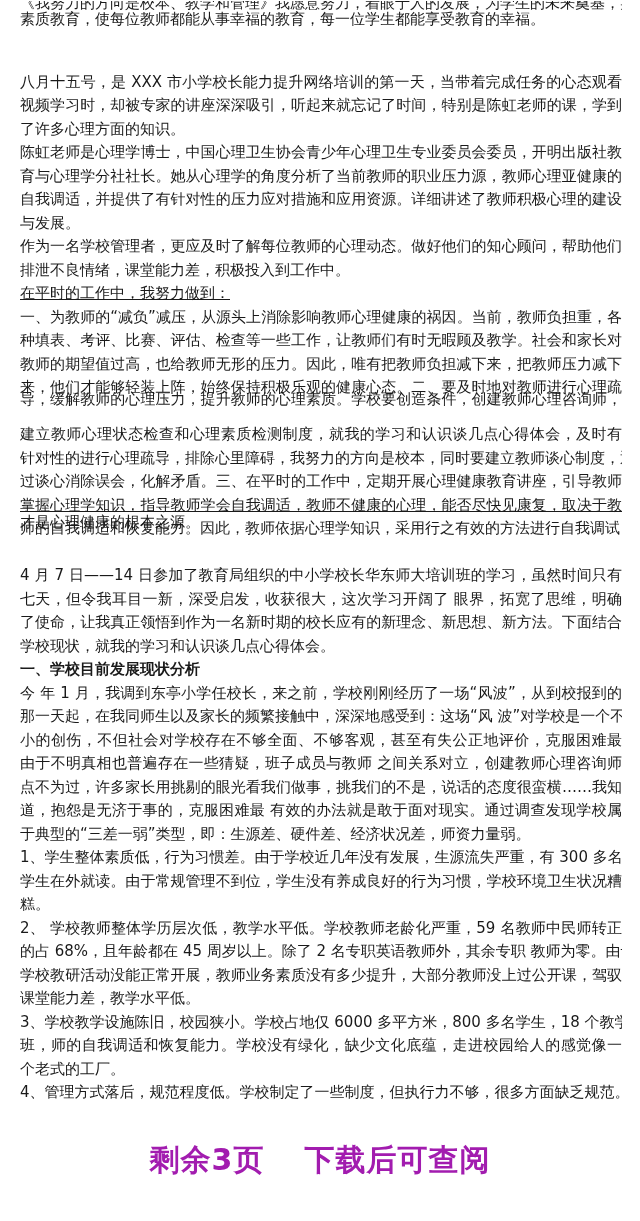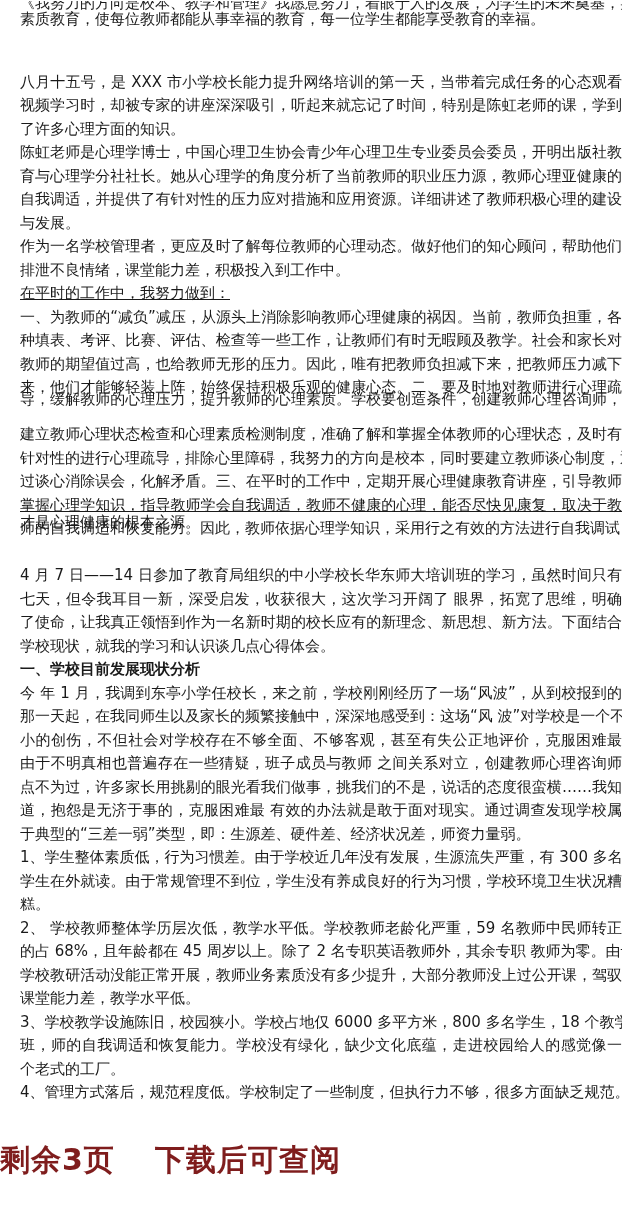--- a/index.html
+++ b/index.html
@@ -4,22 +4,22 @@
 <style>
   html, body { margin: 0; padding: 0; background: #ffffff; }
   body { width: 640px; height: 1221px; overflow: hidden; position: relative;
          font-family: "DejaVu Sans", "Liberation Sans", sans-serif; color: #1a1a1a; }
   .page { position: absolute; left: 20px; top: 0; width: 602px; }
   .line { position: absolute; left: 0; width: 602px; height: 23px; font-size: 15px; line-height: 23px;
           white-space: nowrap; overflow: hidden; letter-spacing: 0px; }
   .line.cut { clip-path: inset(9px 0 0 0); }
   .line.bold { font-weight: bold; }
   .justify { text-align: justify; text-align-last: justify; }
-  .footer { position: absolute; left: 0; top: 1140px; width: 640px; text-align: left;
-            font-size: 30px; font-weight: bold; color: #7f1d1d; letter-spacing: 1px; }
+  .footer { position: absolute; left: 0; top: 1140px; width: 640px; text-align: center;
+            font-size: 30px; font-weight: bold; color: #a21caf; letter-spacing: 1px; }
   .footer span { display: inline-block; }
   .footer .gap { width: 40px; }
 </style>
 </head>
 <body>
 
 <div class="page" id="page">
     <div class="line justify cut" style="top: -8px;">《我努力的方向是校本、教学和管理》我愿意努力，着眼于人的发展，为学生的未来奠基，实行真正的</div>
     <div class="line" style="top: 8px;">素质教育，使每位教师都能从事幸福的教育，每一位学生都能享受教育的幸福。</div>
     <div class="line justify" style="top: 71px;">八月十五号，是 XXX 市小学校长能力提升网络培训的第一天，当带着完成任务的心态观看</div>
@@ -30,21 +30,21 @@
     <div class="line justify" style="top: 188px;">自我调适，并提供了有针对性的压力应对措施和应用资源。详细讲述了教师积极心理的建设</div>
     <div class="line" style="top: 212px;">与发展。</div>
     <div class="line justify" style="top: 235px;">作为一名学校管理者，更应及时了解每位教师的心理动态。做好他们的知心顾问，帮助他们</div>
     <div class="line" style="top: 259px;">排泄不良情绪，课堂能力差，积极投入到工作中。</div>
     <div class="line" style="top: 282px; text-decoration: underline;">在平时的工作中，我努力做到：</div>
     <div class="line justify" style="top: 306px;">一、为教师的“减负”减压，从源头上消除影响教师心理健康的祸因。当前，教师负担重，各</div>
     <div class="line justify" style="top: 329px;">种填表、考评、比赛、评估、检查等一些工作，让教师们有时无暇顾及教学。社会和家长对</div>
     <div class="line justify" style="top: 353px;">教师的期望值过高，也给教师无形的压力。因此，唯有把教师负担减下来，把教师压力减下</div>
     <div class="line justify" style="top: 376px;">来，他们才能够轻装上阵，始终保持积极乐观的健康心态。二、要及时地对教师进行心理疏</div>
     <div class="line justify" style="top: 388px;">导，缓解教师的心理压力，提升教师的心理素质。学校要创造条件，创建教师心理咨询师，</div>
-    <div class="line justify" style="top: 423px;">建立教师心理状态检查和心理素质检测制度，准确了解和掌握全体教师的心理状态，及时有</div>
+    <div class="line justify" style="top: 423px;">建立教师心理状态检查和心理素质检测制度，就我的学习和认识谈几点心得体会，及时有</div>
     <div class="line justify" style="top: 447px;">针对性的进行心理疏导，排除心里障碍，我努力的方向是校本，同时要建立教师谈心制度，通</div>
     <div class="line justify" style="top: 470px;">过谈心消除误会，化解矛盾。三、在平时的工作中，定期开展心理健康教育讲座，引导教师</div>
     <div class="line justify" style="top: 494px; text-decoration: underline;">掌握心理学知识，指导教师学会自我调适，教师不健康的心理，能否尽快见康复，取决于教</div>
     <div class="line justify" style="top: 517px;">师的自我调适和恢复能力。因此，教师依据心理学知识，采用行之有效的方法进行自我调试，</div>
     <div class="line" style="top: 511px;">才是心理健康的根本之源。</div>
     <div class="line justify" style="top: 564px;">4 月 7 日——14 日参加了教育局组织的中小学校长华东师大培训班的学习，虽然时间只有</div>
     <div class="line justify" style="top: 588px;">七天，但令我耳目一新，深受启发，收获很大，这次学习开阔了 眼界，拓宽了思维，明确</div>
     <div class="line justify" style="top: 611px;">了使命，让我真正领悟到作为一名新时期的校长应有的新理念、新思想、新方法。下面结合</div>
     <div class="line" style="top: 635px;">学校现状，就我的学习和认识谈几点心得体会。</div>
     <div class="line bold" style="top: 658px;">一、学校目前发展现状分析</div>

